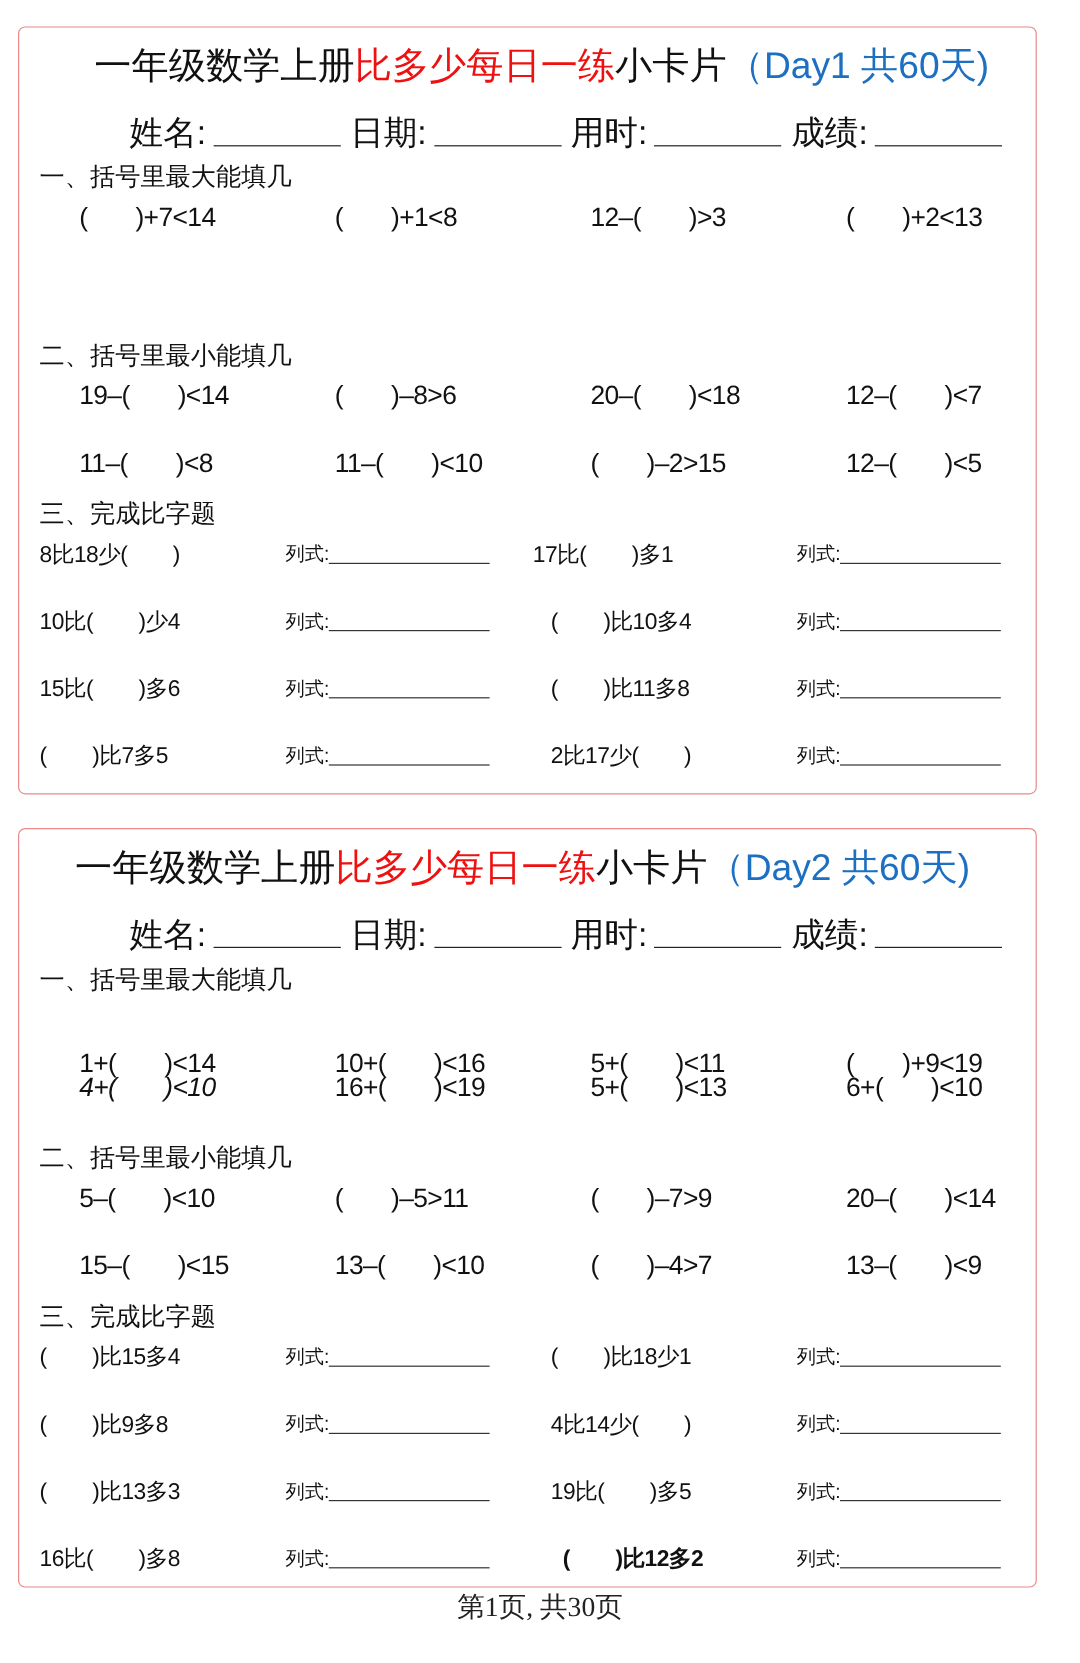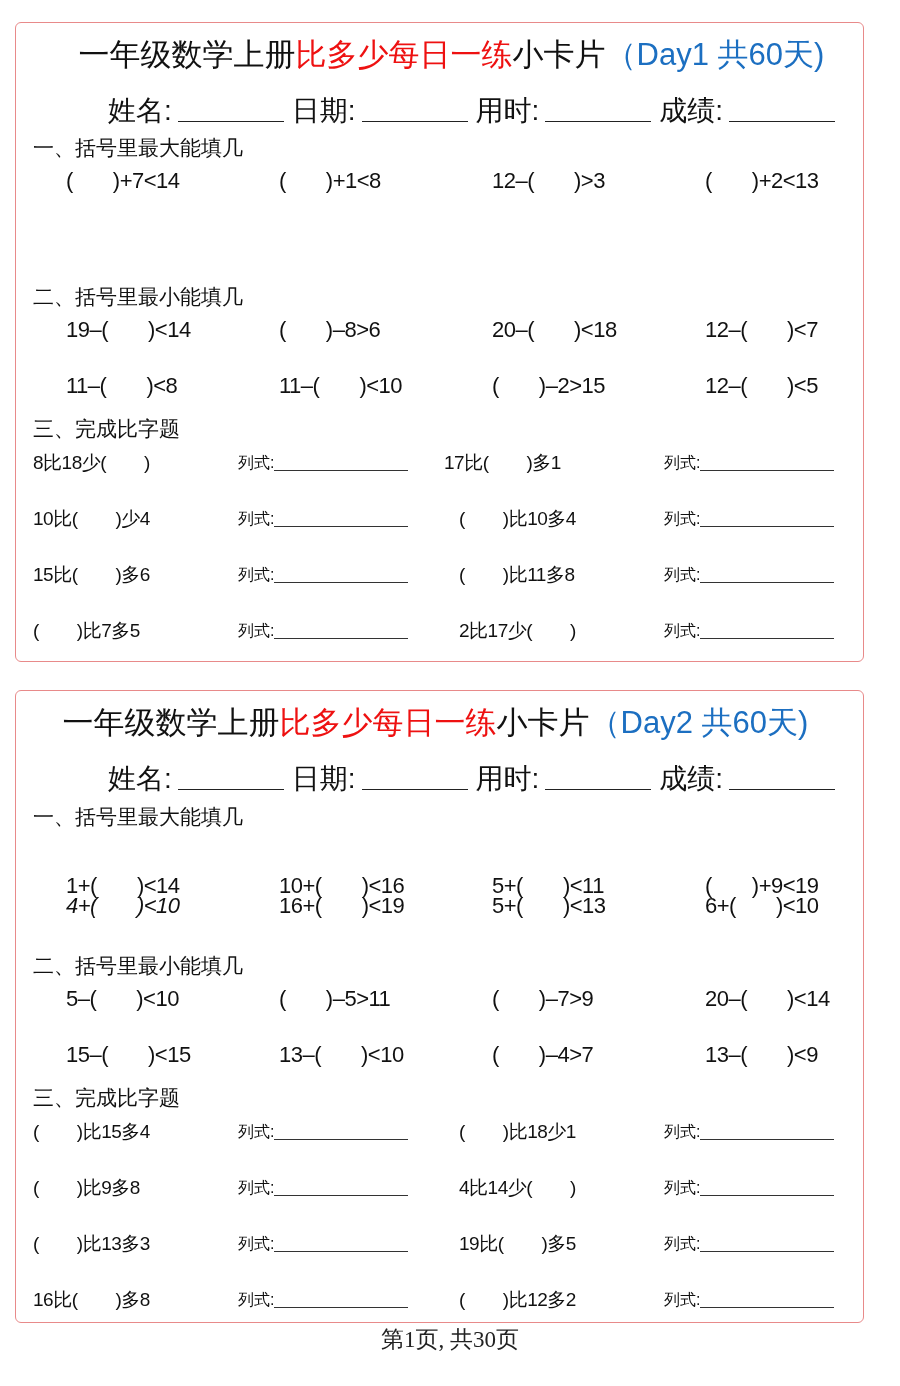--- a/index.html
+++ b/index.html
@@ -148,19 +148,19 @@
       </div>
       <div class="cmp-row" style="top: 539px;">
         <div class="cmp" style="left: 17px;"><span>(</span><span class="gap"></span><span>)比13多3</span></div>
         <div class="lieshi" style="left: 222px;"><span>列式:</span><span class="line"></span></div>
         <div class="cmp" style="left: 443px;"><span>19比(</span><span class="gap"></span><span>)多5</span></div>
         <div class="lieshi" style="left: 648px;"><span>列式:</span><span class="line"></span></div>
       </div>
       <div class="cmp-row" style="top: 595px;">
         <div class="cmp" style="left: 17px;"><span>16比(</span><span class="gap"></span><span>)多8</span></div>
         <div class="lieshi" style="left: 222px;"><span>列式:</span><span class="line"></span></div>
-        <div class="cmp" style="left: 443px;"><span>(</span><span class="gap"></span><span>)比12多2</span></div>
+        <div class="cmp" style="left: 453px; font-weight: bold;"><span>(</span><span class="gap"></span><span>)比12多2</span></div>
         <div class="lieshi" style="left: 648px;"><span>列式:</span><span class="line"></span></div>
       </div>
     </div>
   </div>
 
 <div class="footer">第1页, 共30页</div>
 
 </body></html>

